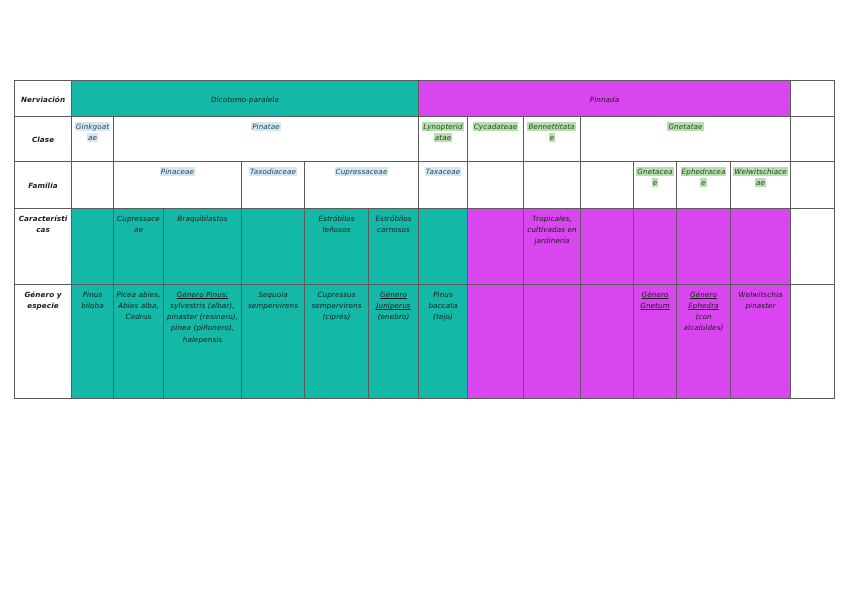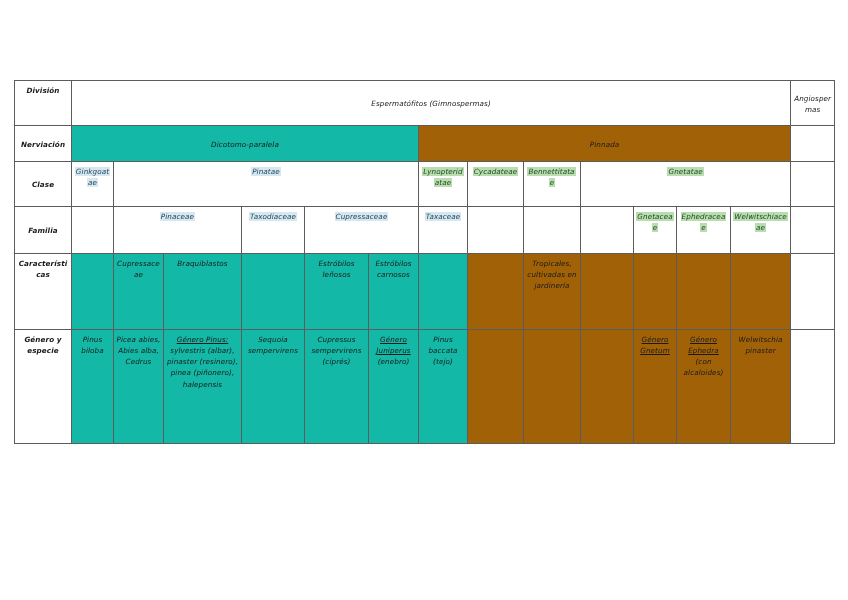--- a/index.html
+++ b/index.html
@@ -57,21 +57,21 @@
     padding: 0 1px;
     box-decoration-break: clone;
     -webkit-box-decoration-break: clone;
   }
   .hl-blue  { background: #d7e6ef; color: #17495c; }
   .hl-green { background: #b9ddb0; color: #1d4a1d; }
   .hl-pink  { background: #f6cfcb; color: #b02418; }
   .u { text-decoration: underline; }
   
   .bg-blue  { background: #14b8a6; }
-  .bg-green { background: #a16207; }
+  .bg-green { background: #d946ef; }
   .bg-white { background: #ffffff; }
   .empty { font-size: 1px; }
 </style>
 </head>
 <body>
 
 <div class="page">
 
   <table class="taxo">
     <colgroup>
@@ -86,25 +86,20 @@
       <col style="width:56px">
       <col style="width:57px">
       <col style="width:53px">
       <col style="width:43px">
       <col style="width:54px">
       <col style="width:60px">
       <col style="width:44px">
     </colgroup>
 
     <tbody>
-        <tr>
-      <td class="rowhead" style="height:38px">División</td>
-      <td colspan="13" class="bg-white" style="vertical-align:middle">Espermatófitos (Gimnospermas)</td>
-      <td class="bg-white" style="vertical-align:middle">Angiospermas</td>
-    </tr>
 
 
     <tr>
       <td class="rowhead" style="height:29px;vertical-align:middle">Nerviación</td>
       <td colspan="6" class="bg-blue" style="vertical-align:middle">Dicotomo-paralela</td>
       <td colspan="7" class="bg-green" style="vertical-align:middle">Pinnada</td>
       <td class="bg-white empty"></td>
     </tr>
 
 

